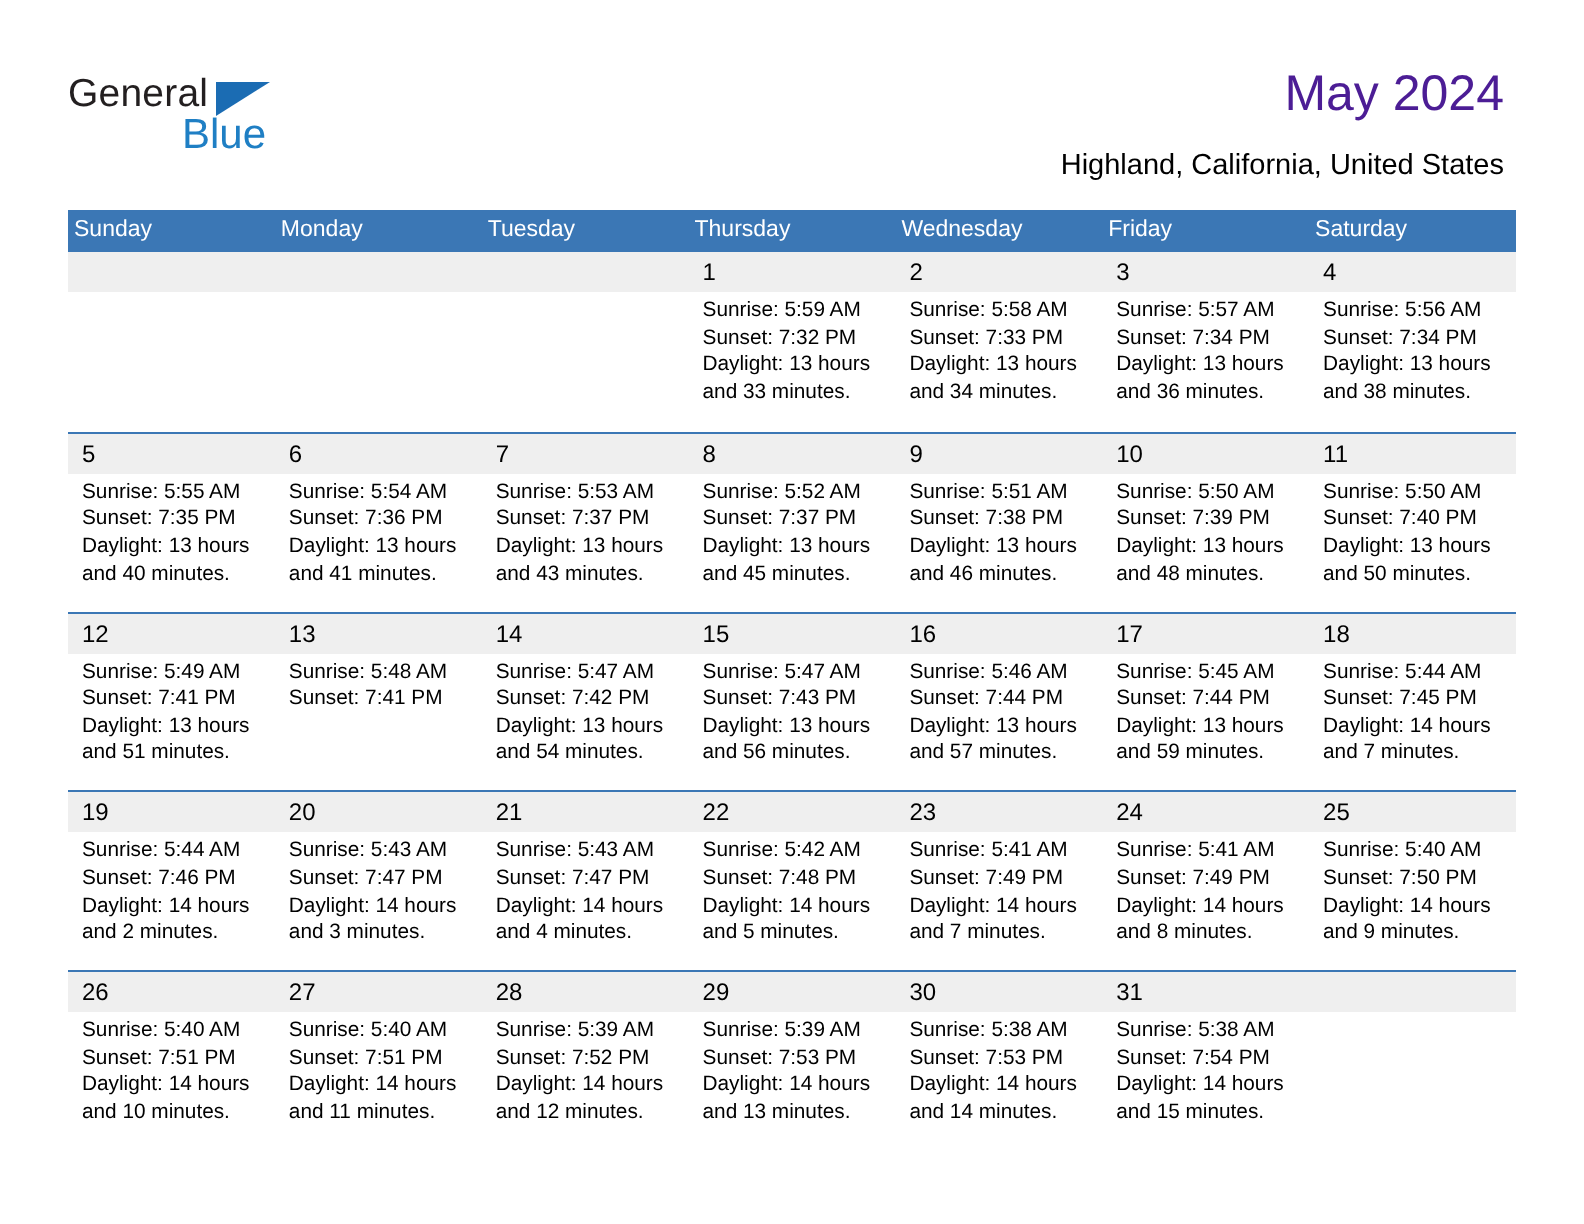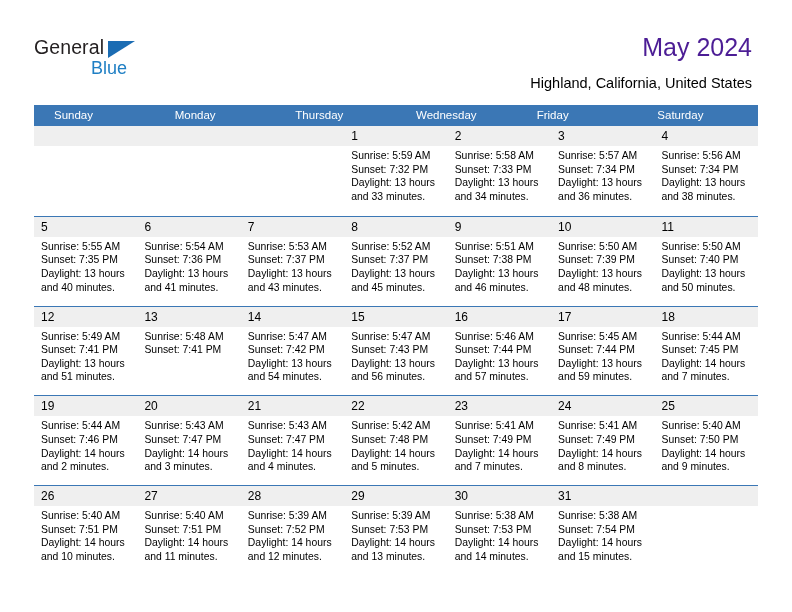--- a/index.html
+++ b/index.html
@@ -43,21 +43,21 @@
   .logo-tri {
     position: absolute;
     left: 74px; top: 5px;
     width: 0; height: 0;
     border-left: 27px solid #1b6cb3;
     border-bottom: 17px solid transparent;
   }
   .logo-blue {
     position: absolute;
     left: 57px; top: 21px;
-    font-size: 18px;
+    font-size: 21px;
     color: #1f7fc4;
     line-height: 22px;
   }
   .title {
     position: absolute;
     right: 36px; top: 33px;
     font-size: 25px;
     color: #4c1d95;
     text-align: right;
     white-space: nowrap;
@@ -81,21 +81,21 @@
     display: flex;
     width: 724px;
     height: 21px;
     background: #3b77b5;
   }
   .weekday {
     flex: 1 1 0;
     color: #ffffff;
     font-size: 11.5px;
     line-height: 21px;
-    padding-left: 20px;
+    padding-left: 3px;
     white-space: nowrap;
     overflow: hidden;
   }
   .week-row {
     display: flex;
     width: 724px;
     height: 89.8px;
     border-top: 1.5px solid #3b77b5;
   }
   .week-row.first { border-top: none; }
@@ -144,20 +144,21 @@
     </div>
 
     <div class="title">May 2024</div>
     <div class="subtitle">Highland, California, United States</div>
   </div>
 
   <div class="calendar">
     <div class="weekday-row" id="weekday-row">
         <div class="weekday">Sunday</div>
         <div class="weekday">Monday</div>
+        <div class="weekday">Tuesday</div>
         <div class="weekday">Thursday</div>
         <div class="weekday">Wednesday</div>
         <div class="weekday">Friday</div>
         <div class="weekday">Saturday</div>
       </div>
     <div id="weeks-container">
         <div class="week-row first">
           <div class="day-cell empty">
             <div class="day-band"><span class="day-num"></span></div>
           </div>

